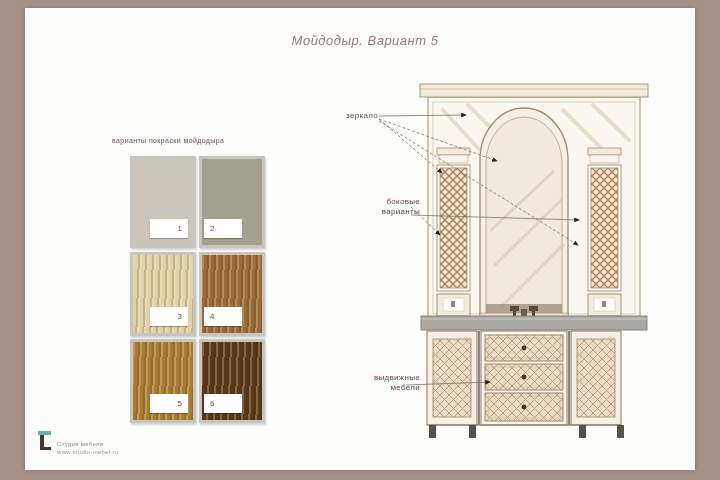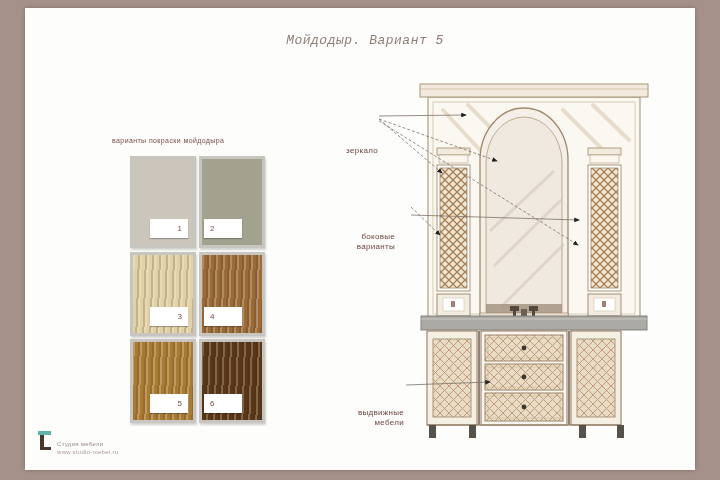--- a/index.html
+++ b/index.html
@@ -7,21 +7,21 @@
     width:720px;height:480px;position:relative;overflow:hidden;
     background:#a5918a;
     font-family:"Liberation Sans",sans-serif;
   }
   .page{
     position:absolute;left:25px;top:8px;width:670px;height:462px;
     background:#fdfdfc;box-shadow:0 0 4px rgba(60,40,30,.35);
   }
   .title{
     position:absolute;left:235px;top:33px;width:260px;text-align:center;
-    font-family:Liberation Mono, monospace;font-style:italic;font-size:13px;
+    font-family:Liberation Sans, sans-serif;font-style:italic;font-size:13px;
     color:#8f7d77;letter-spacing:.5px;
   }
   .caption{
     position:absolute;left:112px;top:137px;width:178px;
     font-size:7px;color:#7a4b45;letter-spacing:.4px;
   }
   .swatch{
     position:absolute;border:3px solid #c7c5bf;box-sizing:border-box;
     box-shadow:1px 2px 2px rgba(0,0,0,.18);
   }
@@ -30,21 +30,21 @@
       rgba(255,246,222,.25) 0 2px, rgba(0,0,0,0) 2px 5px, rgba(70,35,0,.18) 5px 7px);}
   .plate{
     position:absolute;bottom:7px;width:38px;height:19px;background:#fff;
     box-shadow:0 1px 1px rgba(0,0,0,.25);display:flex;align-items:center;
     font-size:8px;color:#7a4b45;
   }
   .plate.pr{right:5px;justify-content:flex-end;padding-right:6px;box-sizing:border-box;}
   .plate.pl{left:2px;justify-content:flex-start;padding-left:6px;box-sizing:border-box;}
   .anno{
     position:absolute;font-size:8px;line-height:10px;color:#6d4540;
-    text-align:right;letter-spacing:.3px;margin-top:35px;
+    text-align:right;letter-spacing:.3px;
   }
   .overlay{position:absolute;left:0;top:0;pointer-events:none;}
   .sketch{position:absolute;left:413px;top:80px;}
   .logo{position:absolute;left:38px;top:431px;width:140px;height:28px;}
   .logo .bar{position:absolute;left:0;top:0;width:13px;height:4px;}
   .logo .stem{position:absolute;left:2px;top:4px;width:4px;height:15px;}
   .logo .foot{position:absolute;left:2px;top:16px;width:11px;height:3px;}
   .logo-text1{position:absolute;left:57px;top:441px;font-size:6px;color:#968a84;letter-spacing:.3px;}
   .logo-text2{position:absolute;left:57px;top:449px;font-size:6px;color:#a79b93;letter-spacing:.3px;}
 </style>
@@ -190,25 +190,25 @@
 
   <g fill="#57514b">
     <rect x="16" y="345" width="7" height="13"></rect>
       <rect x="56" y="345" width="7" height="13"></rect>
     <rect x="166" y="345" width="7" height="13"></rect>
       <rect x="204" y="345" width="7" height="13"></rect>
   </g>
 </svg>
 
 <div class="anno" style="right:342px;top:111px;">зеркало</div>
-<div class="anno" style="right:325px;top:197px;">
+<div class="anno" style="right:300px;top:197px;">
   <div>боковые</div>
   <div>варианты</div>
 </div>
-<div class="anno" style="right:316px;top:373px;">
+<div class="anno" style="right:300px;top:373px;">
   <div>выдвижные</div>
   <div>мебели</div>
 </div>
 
 <svg class="overlay" width="720" height="480" viewBox="0 0 720 480">
   <defs>
     <marker id="ah" markerWidth="7" markerHeight="6" refX="6" refY="3" orient="auto">
       <path d="M0,0 L7,3 L0,6 Z" fill="#222"></path>
     </marker>
   </defs>

